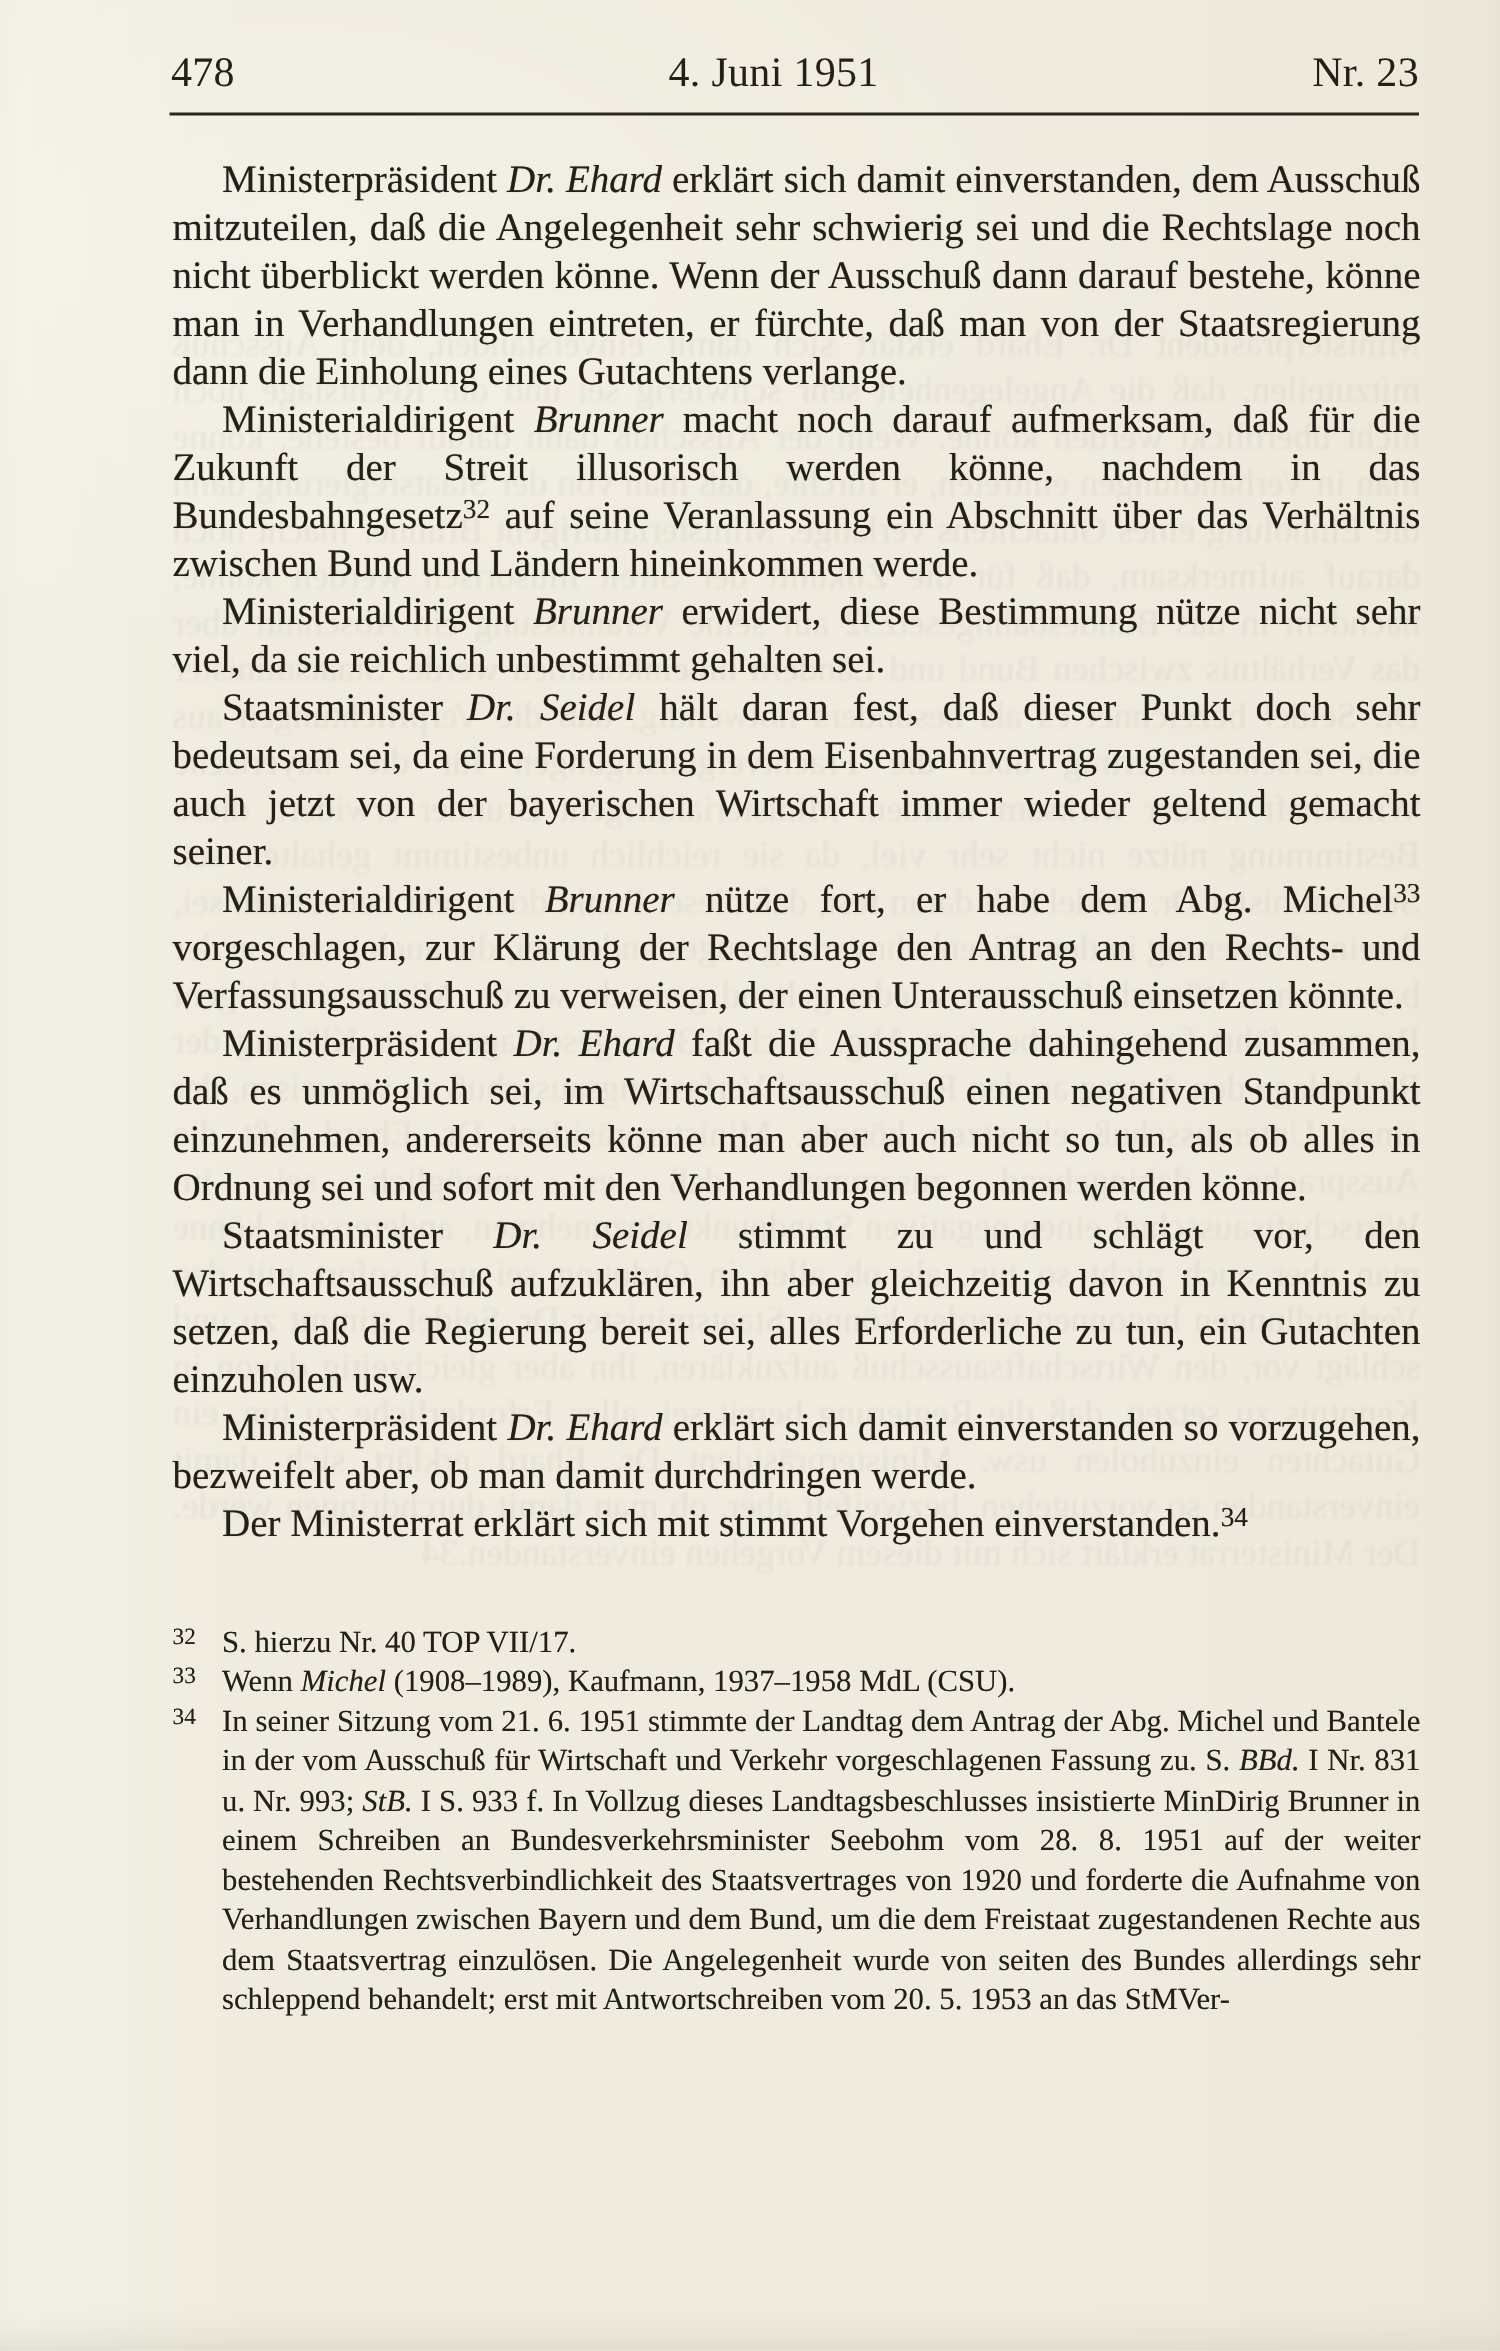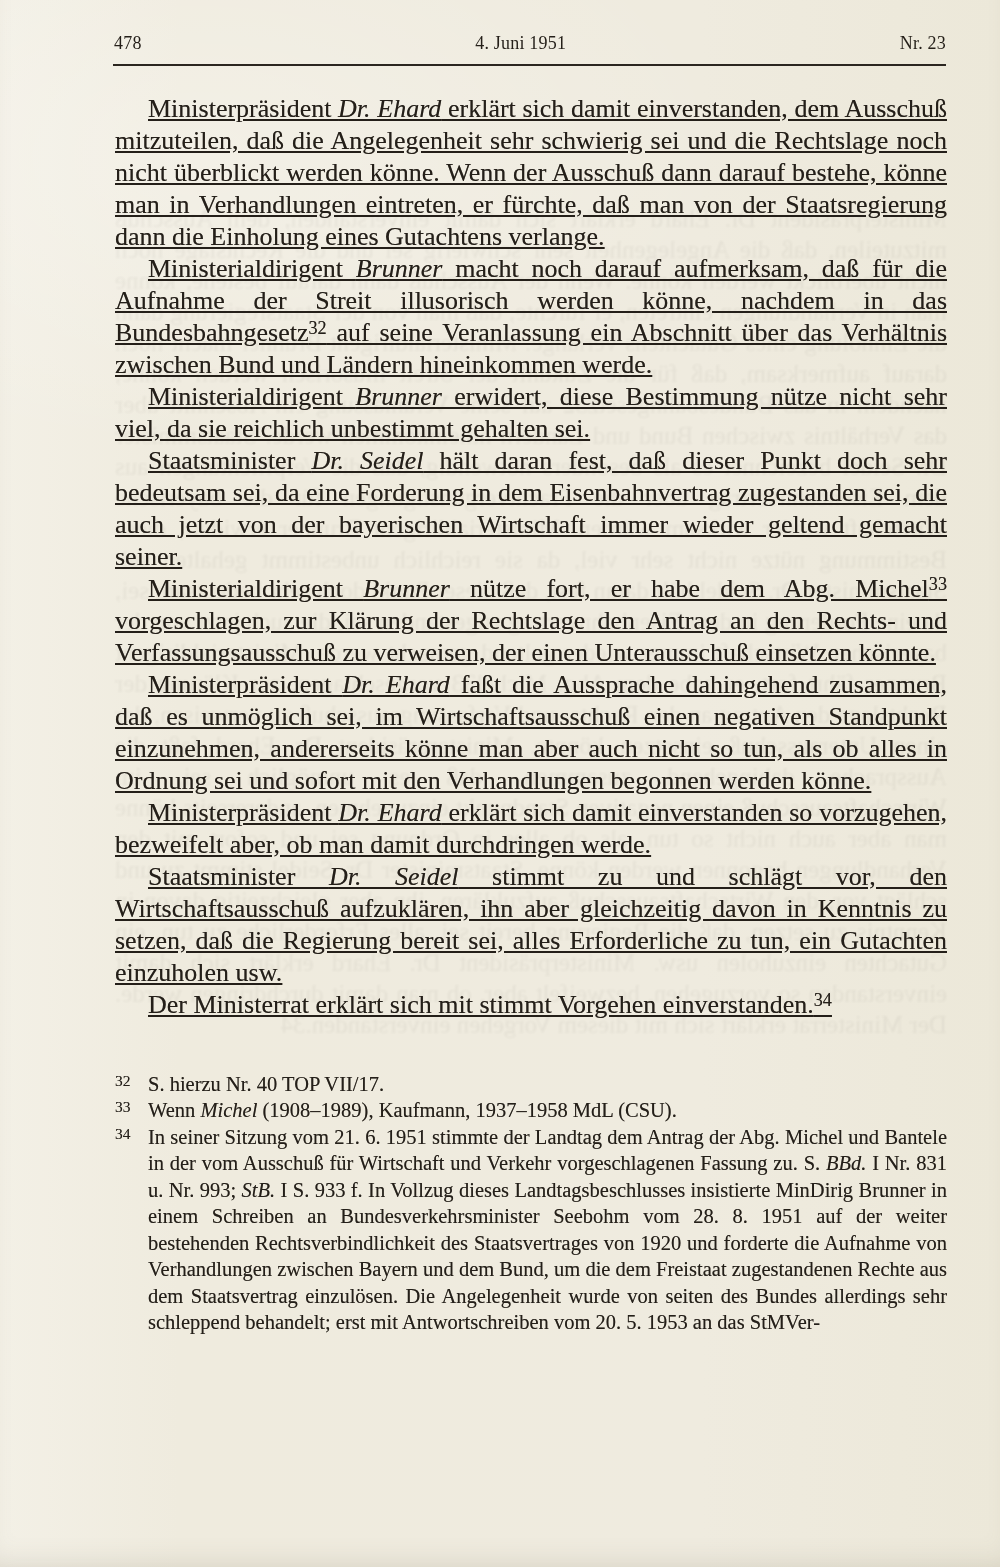--- a/index.html
+++ b/index.html
@@ -26,33 +26,32 @@
     content: "";
     position: absolute; inset: 0;
     pointer-events: none;
     box-shadow: inset 0 -18px 30px -20px rgba(120,110,90,0.25);
   }
   .header {
     display: flex;
     justify-content: space-between;
     align-items: flex-start;
     padding: 34px 54px 0 114px;
-    font-size: 18px;
+    font-size: 28px;
     line-height: 1.1;
     letter-spacing: 0.2px;
   }
   .rule {
     margin: 10px 54px 0 113px;
     border-top: 2.5px solid var(--rule);
   }
   .textcol {
     position: relative;
     margin: 27px 53px 0 115px;
     width: 832px;
-    text-decoration: underline;
   }
   .ghost {
     position: absolute;
     top: 110px; left: 0;
     width: 832px;
     height: 1000px;
     overflow: hidden;
     transform: scaleX(-1);
     opacity: 0.05;
     filter: blur(1.2px);
@@ -105,27 +104,27 @@
     <span>4. Juni 1951</span>
     <span>Nr. 23</span>
   </div>
 
   <div class="rule"></div>
 
   <div class="textcol">
     <div class="ghost" id="ghost" aria-hidden="true">Ministerpräsident Dr. Ehard erklärt sich damit einverstanden, dem Ausschuß mitzuteilen, daß die Angelegenheit sehr schwierig sei und die Rechtslage noch nicht überblickt werden könne. Wenn der Ausschuß dann darauf bestehe, könne man in Verhandlungen eintreten, er fürchte, daß man von der Staatsregierung dann die Einholung eines Gutachtens verlange. Ministerialdirigent Brunner macht noch darauf aufmerksam, daß für die Zukunft der Streit illusorisch werden könne, nachdem in das Bundesbahngesetz32 auf seine Veranlassung ein Abschnitt über das Verhältnis zwischen Bund und Ländern hineinkommen werde. Staatsminister Dr. Seidel bezeichnet es als besonders notwendig, daß die Verpflichtungen aus dem Eisenbahnvertrag über die Frachtvergünstigungen für die bayerische Wirtschaft wieder wirksam würden. Ministerialdirigent Brunner erwidert, diese Bestimmung nütze nicht sehr viel, da sie reichlich unbestimmt gehalten sei. Staatsminister Dr. Seidel hält daran fest, daß dieser Punkt doch sehr bedeutsam sei, da eine Forderung in dem Eisenbahnvertrag zugestanden sei, die auch jetzt von der bayerischen Wirtschaft immer wieder geltend gemacht werde. Ministerialdirigent Brunner fährt fort, er habe dem Abg. Michel33 vorgeschlagen, zur Klärung der Rechtslage den Antrag an den Rechts- und Verfassungsausschuß zu verweisen, der einen Unterausschuß einsetzen könnte. Ministerpräsident Dr. Ehard faßt die Aussprache dahingehend zusammen, daß es unmöglich sei, im Wirtschaftsausschuß einen negativen Standpunkt einzunehmen, andererseits könne man aber auch nicht so tun, als ob alles in Ordnung sei und sofort mit den Verhandlungen begonnen werden könne. Staatsminister Dr. Seidel stimmt zu und schlägt vor, den Wirtschaftsausschuß aufzuklären, ihn aber gleichzeitig davon in Kenntnis zu setzen, daß die Regierung bereit sei, alles Erforderliche zu tun, ein Gutachten einzuholen usw. Ministerpräsident Dr. Ehard erklärt sich damit einverstanden so vorzugehen, bezweifelt aber, ob man damit durchdringen werde. Der Ministerrat erklärt sich mit diesem Vorgehen einverstanden.34</div>
     <div class="body-text" id="body-text">
         <p class="para"><span>Ministerpräsident </span><em>Dr. Ehard</em><span> erklärt sich damit einverstanden, dem Ausschuß mitzuteilen, daß die Angelegenheit sehr schwierig sei und die Rechtslage noch nicht überblickt werden könne. Wenn der Ausschuß dann darauf bestehe, könne man in Verhandlungen eintreten, er fürchte, daß man von der Staatsregierung dann die Einholung eines Gutachtens verlange.</span></p>
-        <p class="para"><span>Ministerialdirigent </span><em>Brunner</em><span> macht noch darauf aufmerksam, daß für die Aufnahme der Streit illusorisch werden könne, nachdem in das Bundesbahngesetz</span><sup>32</sup><span> auf seine Veranlassung ein Abschnitt über das Verhältnis zwischen Bund und Ländern hineinkommen werde.</span></p>
+        <p class="para"><span>Ministerialdirigent </span><em>Brunner</em><span> macht noch darauf aufmerksam, daß für die Zukunft der Streit illusorisch werden könne, nachdem in das Bundesbahngesetz</span><sup>32</sup><span> auf seine Veranlassung ein Abschnitt über das Verhältnis zwischen Bund und Ländern hineinkommen werde.</span></p>
         <p class="para"><span>Ministerialdirigent </span><em>Brunner</em><span> erwidert, diese Bestimmung nütze nicht sehr viel, da sie reichlich unbestimmt gehalten sei.</span></p>
         <p class="para"><span>Staatsminister </span><em>Dr. Seidel</em><span> hält daran fest, daß dieser Punkt doch sehr bedeutsam sei, da eine Forderung in dem Eisenbahnvertrag zugestanden sei, die auch jetzt von der bayerischen Wirtschaft immer wieder geltend gemacht seiner.</span></p>
         <p class="para"><span>Ministerialdirigent </span><em>Brunner</em><span> nütze fort, er habe dem Abg. Michel</span><sup>33</sup><span> vorgeschlagen, zur Klärung der Rechtslage den Antrag an den Rechts- und Verfassungsausschuß zu verweisen, der einen Unterausschuß einsetzen könnte.</span></p>
         <p class="para"><span>Ministerpräsident </span><em>Dr. Ehard</em><span> faßt die Aussprache dahingehend zusammen, daß es unmöglich sei, im Wirtschaftsausschuß einen negativen Standpunkt einzunehmen, andererseits könne man aber auch nicht so tun, als ob alles in Ordnung sei und sofort mit den Verhandlungen begonnen werden könne.</span></p>
+        <p class="para"><span>Staatsminister </span><em>Dr. Seidel</em><span> stimmt zu und schlägt vor, den Wirtschaftsausschuß aufzuklären, ihn aber gleichzeitig davon in Kenntnis zu setzen, daß die Regierung bereit sei, alles Erforderliche zu tun, ein Gutachten einzuholen usw.</span></p>
         <p class="para"><span>Ministerpräsident </span><em>Dr. Ehard</em><span> erklärt sich damit einverstanden so vorzugehen, bezweifelt aber, ob man damit durchdringen werde.</span></p>
-        <p class="para"><span>Staatsminister </span><em>Dr. Seidel</em><span> stimmt zu und schlägt vor, den Wirtschaftsausschuß aufzuklären, ihn aber gleichzeitig davon in Kenntnis zu setzen, daß die Regierung bereit sei, alles Erforderliche zu tun, ein Gutachten einzuholen usw.</span></p>
         <p class="para"><span>Der Ministerrat erklärt sich mit stimmt Vorgehen einverstanden.</span><sup>34</sup></p>
       </div>
   </div>
 
   <div class="footnotes" id="footnotes">
       <div class="footnote"><span class="fn-marker">32</span><span class="fn-text"><span>S. hierzu Nr. 40 TOP VII/17.</span></span></div>
       <div class="footnote"><span class="fn-marker">33</span><span class="fn-text"><span>Wenn </span><em>Michel</em><span> (1908–1989), Kaufmann, 1937–1958 MdL (CSU).</span></span></div>
       <div class="footnote"><span class="fn-marker">34</span><span class="fn-text"><span>In seiner Sitzung vom 21. 6. 1951 stimmte der Landtag dem Antrag der Abg. Michel und Bantele in der vom Ausschuß für Wirtschaft und Verkehr vorgeschlagenen Fassung zu. S. </span><em>BBd.</em><span> I Nr. 831 u. Nr. 993; </span><em>StB.</em><span> I S. 933 f. In Vollzug dieses Landtagsbeschlusses insistierte MinDirig Brunner in einem Schreiben an Bundesverkehrsminister Seebohm vom 28. 8. 1951 auf der weiter bestehenden Rechtsverbindlichkeit des Staatsvertrages von 1920 und forderte die Aufnahme von Verhandlungen zwischen Bayern und dem Bund, um die dem Freistaat zugestandenen Rechte aus dem Staatsvertrag einzulösen. Die Angelegenheit wurde von seiten des Bundes allerdings sehr schleppend behandelt; erst mit Antwortschreiben vom 20. 5. 1953 an das StMVer-</span></span></div>
     </div>
 

